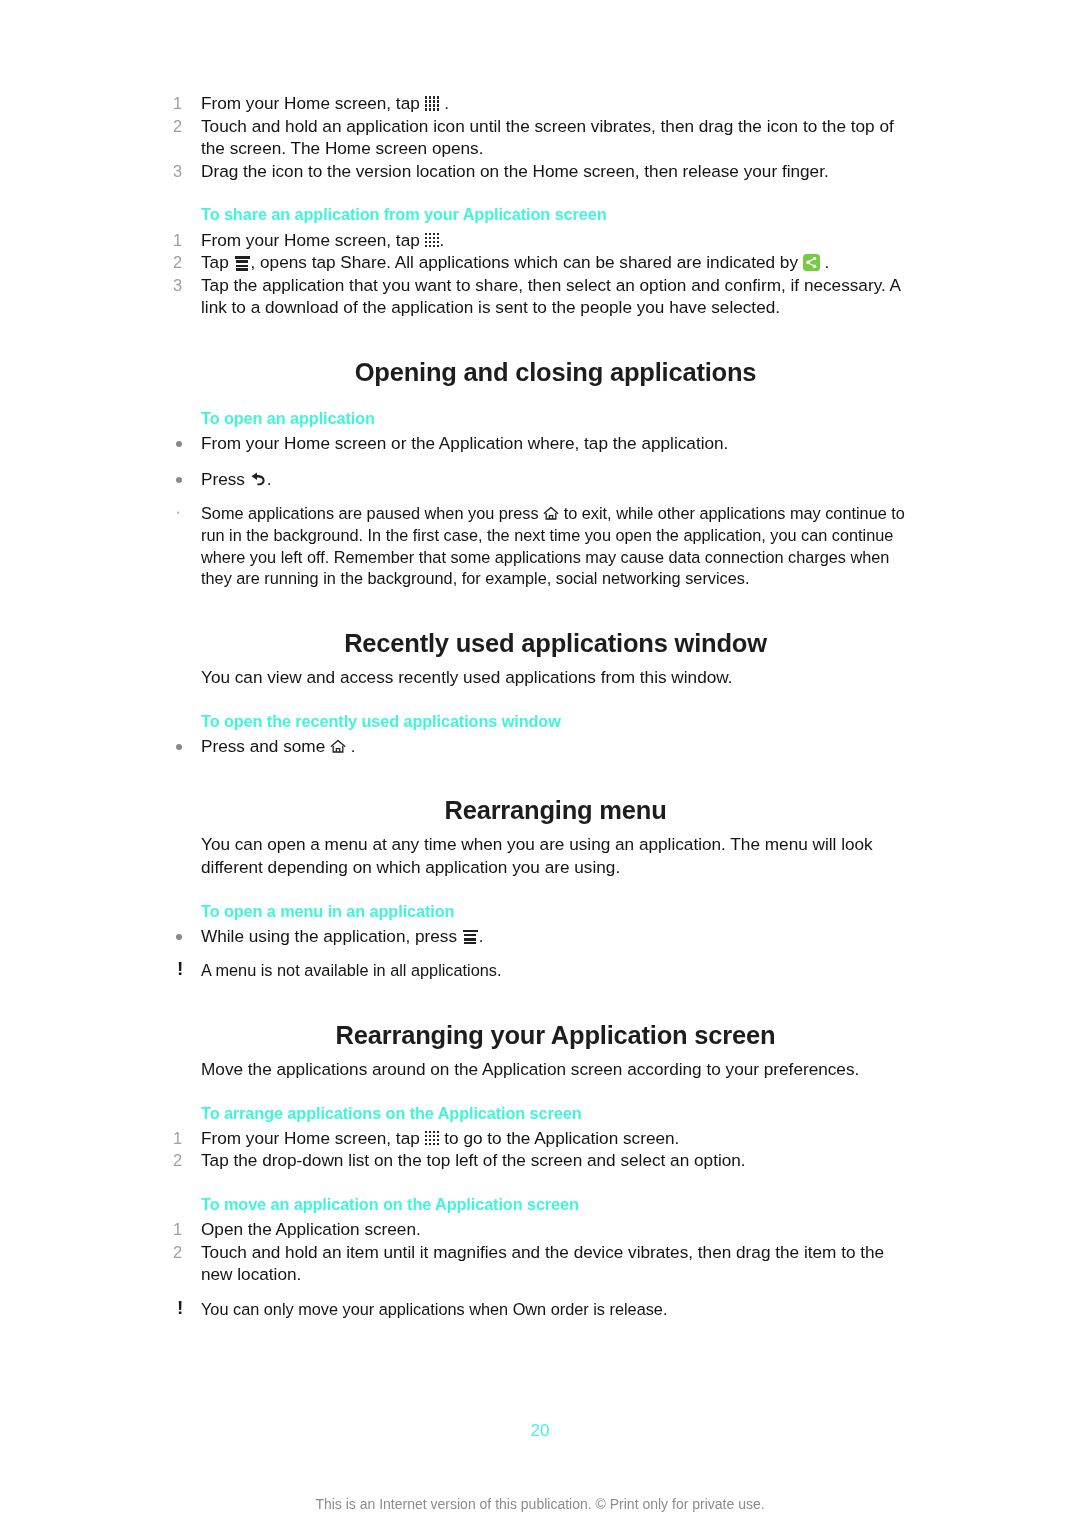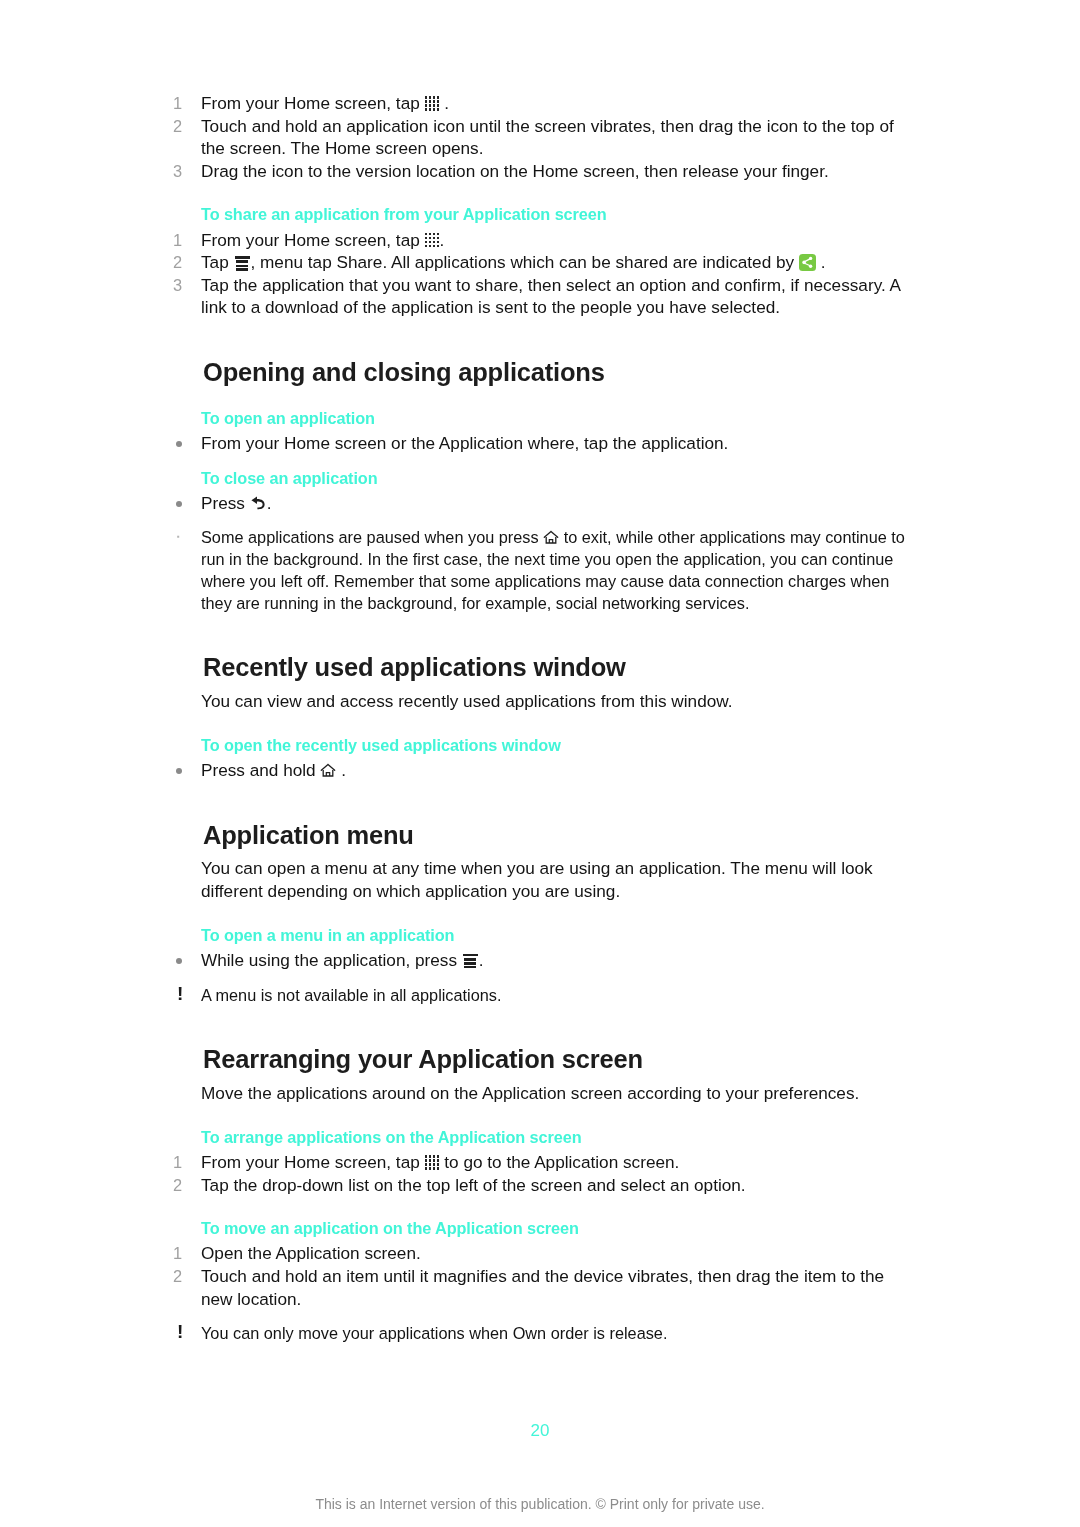--- a/index.html
+++ b/index.html
@@ -32,20 +32,21 @@
   }
 
   
   h2.section-title {
     font-size: 25.5px;
     font-weight: bold;
     color: #1d1d1d;
     margin: 0 0 6px 35px;
     letter-spacing: -0.2px;
     line-height: 1.25;
+    text-align: center;
   }
   h3.task-title {
     font-size: 16.3px;
     font-weight: bold;
     color: #42f5d8;
     margin: 0 0 3px 33px;
     line-height: 1.3;
     letter-spacing: -0.1px;
   }
 
@@ -219,21 +220,21 @@
     <div class="gap-m"></div>
 
     <h3 class="task-title">To share an application from your Application screen</h3>
     <ol class="steps">
       <li>
         <span class="marker">1</span>
         <span><span>From your </span><b>Home screen</b><span>, tap </span><span class="icon icon-grid"><i style="left:0px;top:0px"></i><i style="left:4px;top:0px"></i><i style="left:8px;top:0px"></i><i style="left:12px;top:0px"></i><i style="left:0px;top:4px"></i><i style="left:4px;top:4px"></i><i style="left:8px;top:4px"></i><i style="left:12px;top:4px"></i><i style="left:0px;top:8px"></i><i style="left:4px;top:8px"></i><i style="left:8px;top:8px"></i><i style="left:12px;top:8px"></i><i style="left:0px;top:12px"></i><i style="left:4px;top:12px"></i><i style="left:8px;top:12px"></i><i style="left:12px;top:12px"></i></span><span>.</span></span>
       </li>
       <li>
         <span class="marker">2</span>
-        <span><span>Tap </span><span class="icon icon-menu"><i class="b1"></i><i class="b2"></i><i class="b3"></i><i class="b4"></i></span><span>, menu tap </span><b>Share</b><span>. All applications which can be shared are indicated by </span><span class="icon icon-share-badge"><svg width="17" height="17" viewBox="0 0 17 17">
+        <span><span>Tap </span><span class="icon icon-menu"><i class="b1"></i><i class="b2"></i><i class="b3"></i><i class="b4"></i></span><span>, opens tap </span><b>Share</b><span>. All applications which can be shared are indicated by </span><span class="icon icon-share-badge"><svg width="17" height="17" viewBox="0 0 17 17">
                 <circle cx="11.6" cy="4.4" r="1.7" fill="#ffffff"></circle>
                 <circle cx="11.6" cy="12.3" r="1.7" fill="#ffffff"></circle>
                 <circle cx="5.1" cy="8.4" r="1.8" fill="#ffffff"></circle>
                 <line x1="5.6" y1="7.6" x2="11.1" y2="4.9" stroke="#ffffff" stroke-width="1.2"></line>
                 <line x1="5.6" y1="9.2" x2="11.1" y2="11.8" stroke="#ffffff" stroke-width="1.2"></line>
               </svg></span><span> .</span></span>
       </li>
       <li>
         <span class="marker">3</span>
         <span>Tap the application that you want to share, then select an option and confirm, if necessary. A link to a download of the application is sent to the people you have selected.</span>
@@ -247,21 +248,20 @@
     <h3 class="task-title">To open an application</h3>
     <ul class="steps">
       <li>
         <span class="marker"></span>
         <span><span>From your </span><b>Home screen</b><span> or the Application where, tap the application.</span></span>
       </li>
     </ul>
 
     <div class="gap-s"></div>
 
-    <h3 class="task-title">To close an application</h3>
     <ul class="steps">
       <li>
         <span class="marker"></span>
         <span><span>Press </span><span class="icon icon-back"><svg width="17" height="15" viewBox="0 0 17 15">
                 <path d="M7 3 L7 0.6 L1.4 4.3 L7 8 L7 5.6 C11 5.6 12.6 6.6 12.6 8.6 C12.6 10.6 11 11.6 8.4 11.6 L7.4 11.6 L7.4 13.2 L8.6 13.2 C12.3 13.2 14.6 11.4 14.6 8.4 C14.6 5.2 12 3 7 3 Z" fill="#1f1f1f"></path>
               </svg></span><span>.</span></span>
       </li>
     </ul>
 
     <div class="gap-s"></div>
@@ -277,31 +277,31 @@
 
     <div class="gap-xl"></div>
 
     <h2 class="section-title">Recently used applications window</h2>
     <p class="body-text">You can view and access recently used applications from this window.</p>
     <div class="gap-m"></div>
     <h3 class="task-title">To open the recently used applications window</h3>
     <ul class="steps">
       <li>
         <span class="marker"></span>
-        <span><span>Press and hold </span><span class="icon icon-home"><svg width="16" height="15" viewBox="0 0 16 15">
+        <span><span>Press and some </span><span class="icon icon-home"><svg width="16" height="15" viewBox="0 0 16 15">
                 <path d="M8 1.4 L1.3 7.2 M8 1.4 L14.7 7.2" stroke="#1f1f1f" stroke-width="1.3" fill="none" stroke-linecap="round"></path>
                 <path d="M3.2 7.1 L3.2 13 L12.8 13 L12.8 7.1" stroke="#1f1f1f" stroke-width="1.3" fill="none"></path>
                 <path d="M6.3 13 L6.3 9.6 L9.7 9.6 L9.7 13" stroke="#1f1f1f" stroke-width="1.2" fill="none"></path>
               </svg></span><span> .</span></span>
       </li>
     </ul>
 
     <div class="gap-xl"></div>
 
-    <h2 class="section-title">Application menu</h2>
+    <h2 class="section-title">Rearranging menu</h2>
     <p class="body-text">You can open a menu at any time when you are using an application. The menu will look different depending on which application you are using.</p>
     <div class="gap-m"></div>
     <h3 class="task-title">To open a menu in an application</h3>
     <ul class="steps">
       <li>
         <span class="marker"></span>
         <span><span>While using the application, press </span><span class="icon icon-menu"><i class="b1"></i><i class="b2"></i><i class="b3"></i><i class="b4"></i></span><span>.</span></span>
       </li>
     </ul>
     <div class="gap-s"></div>

